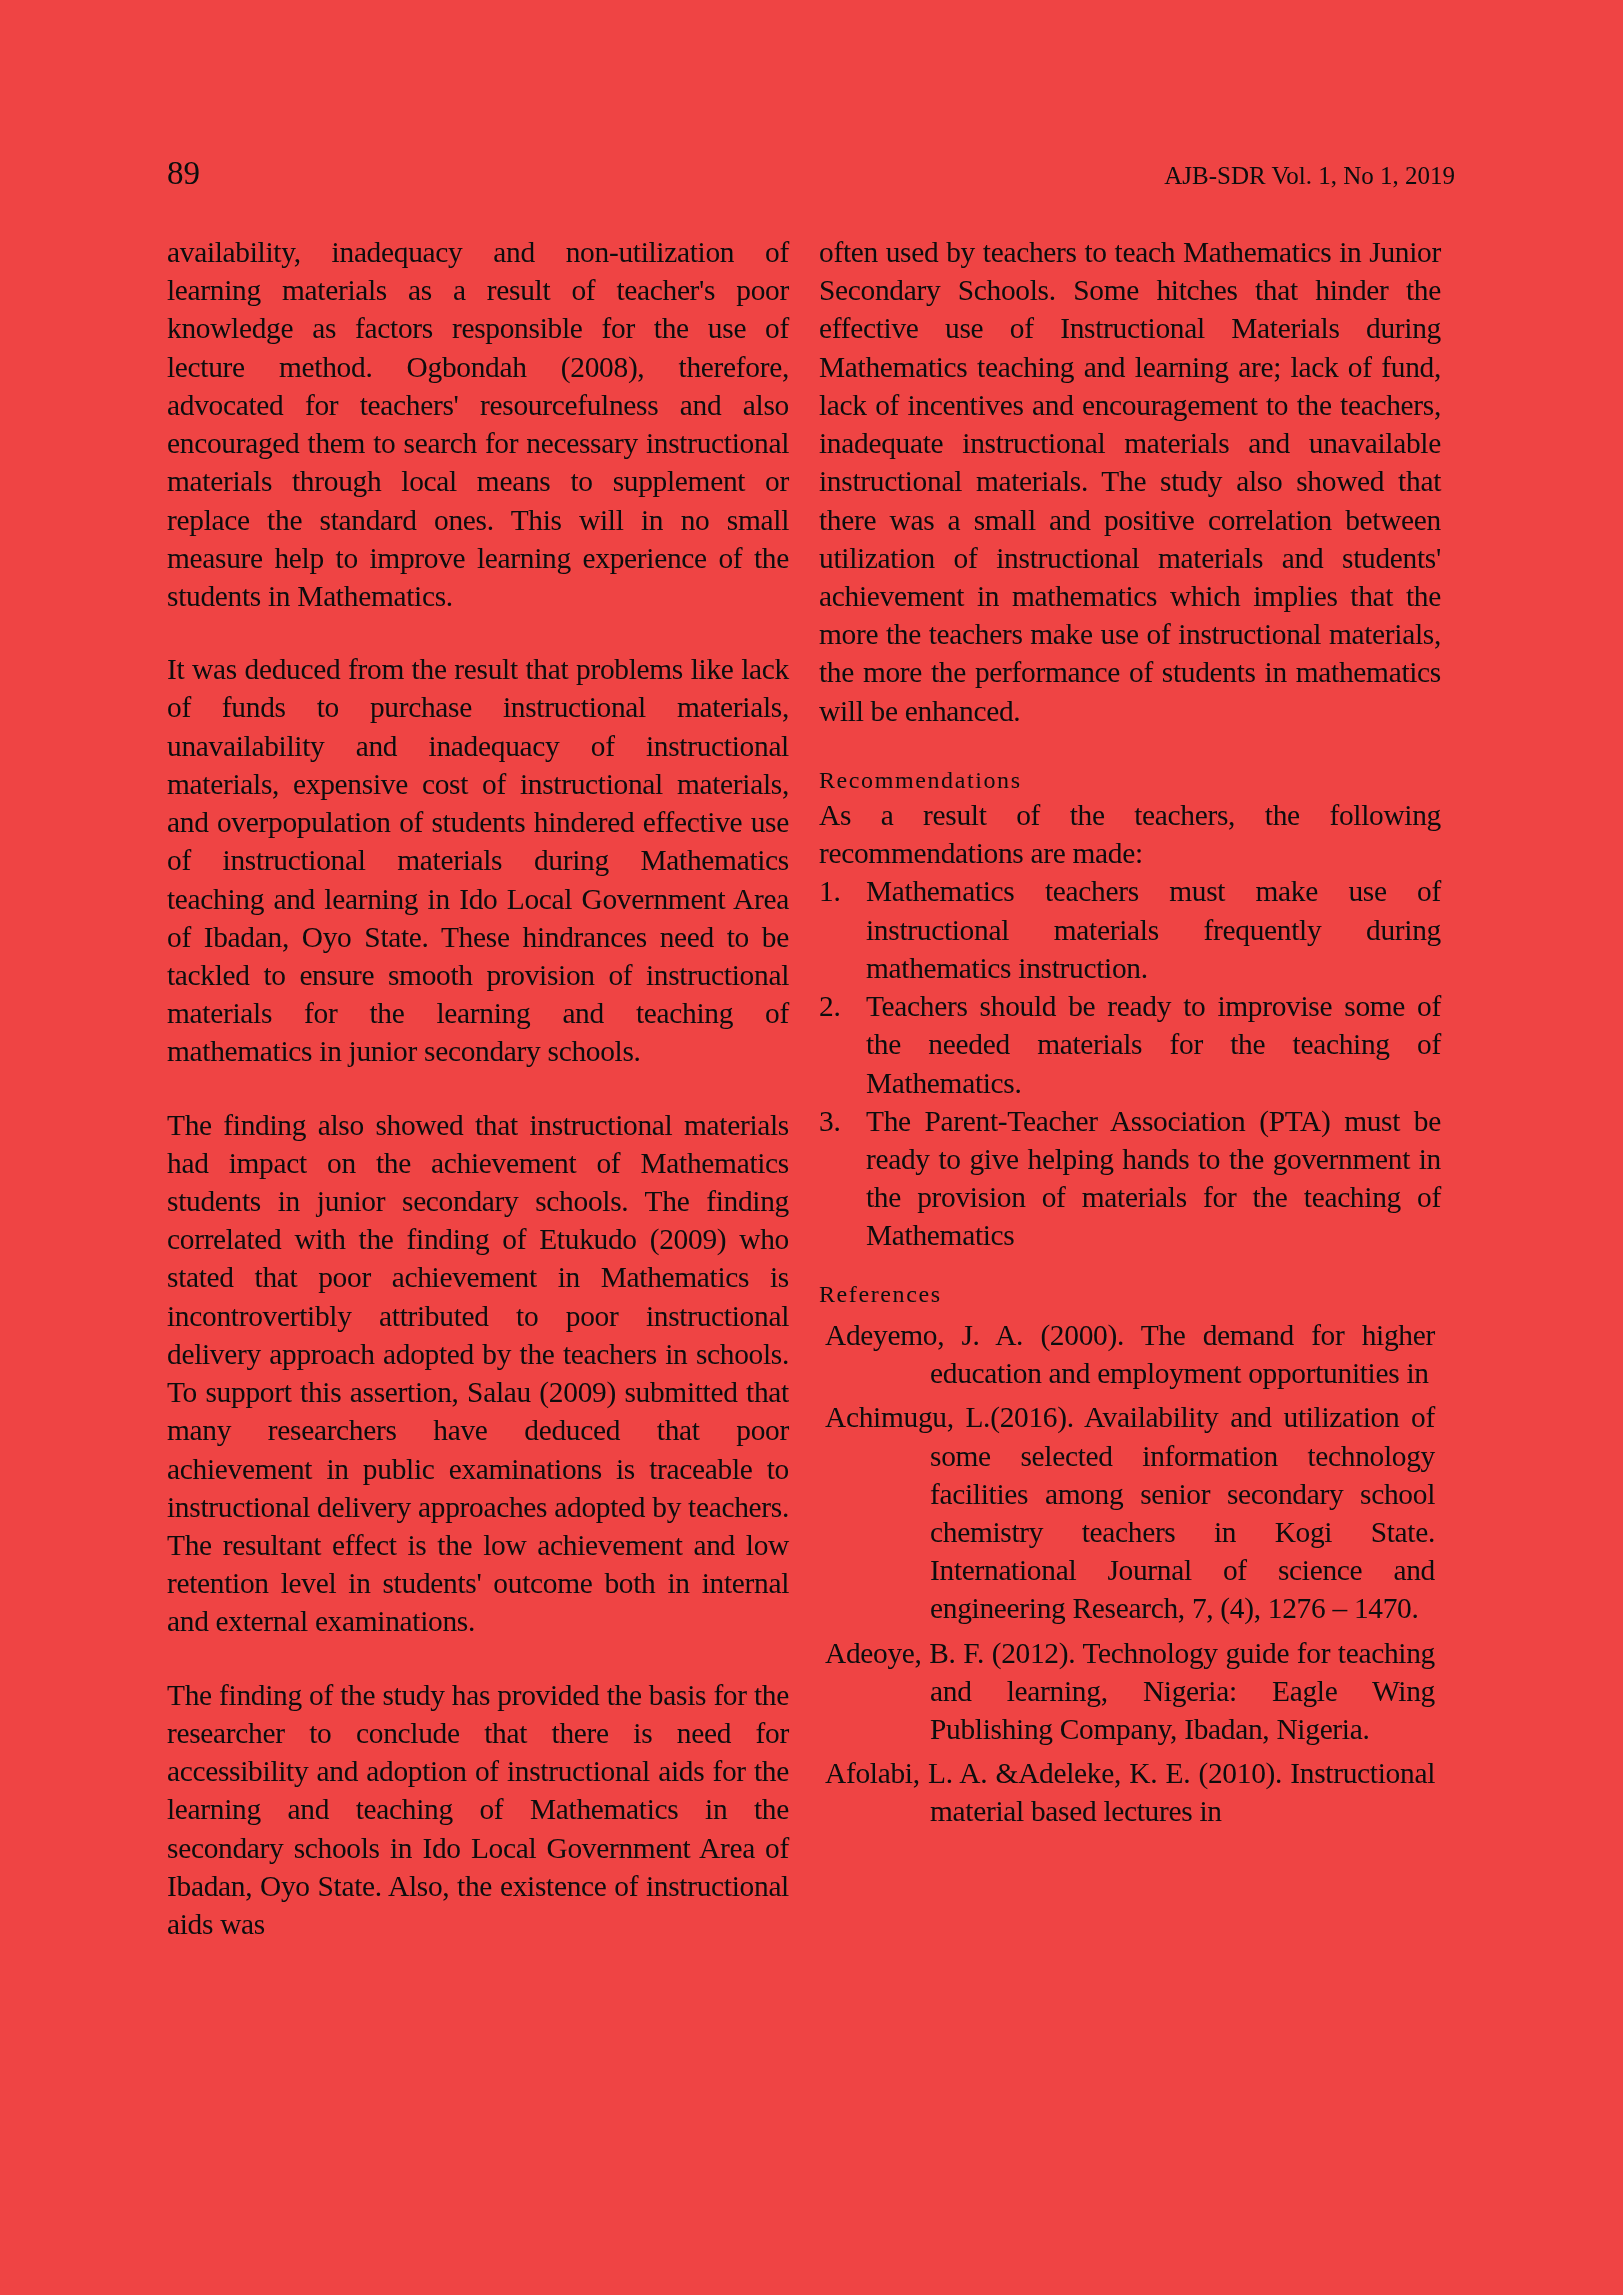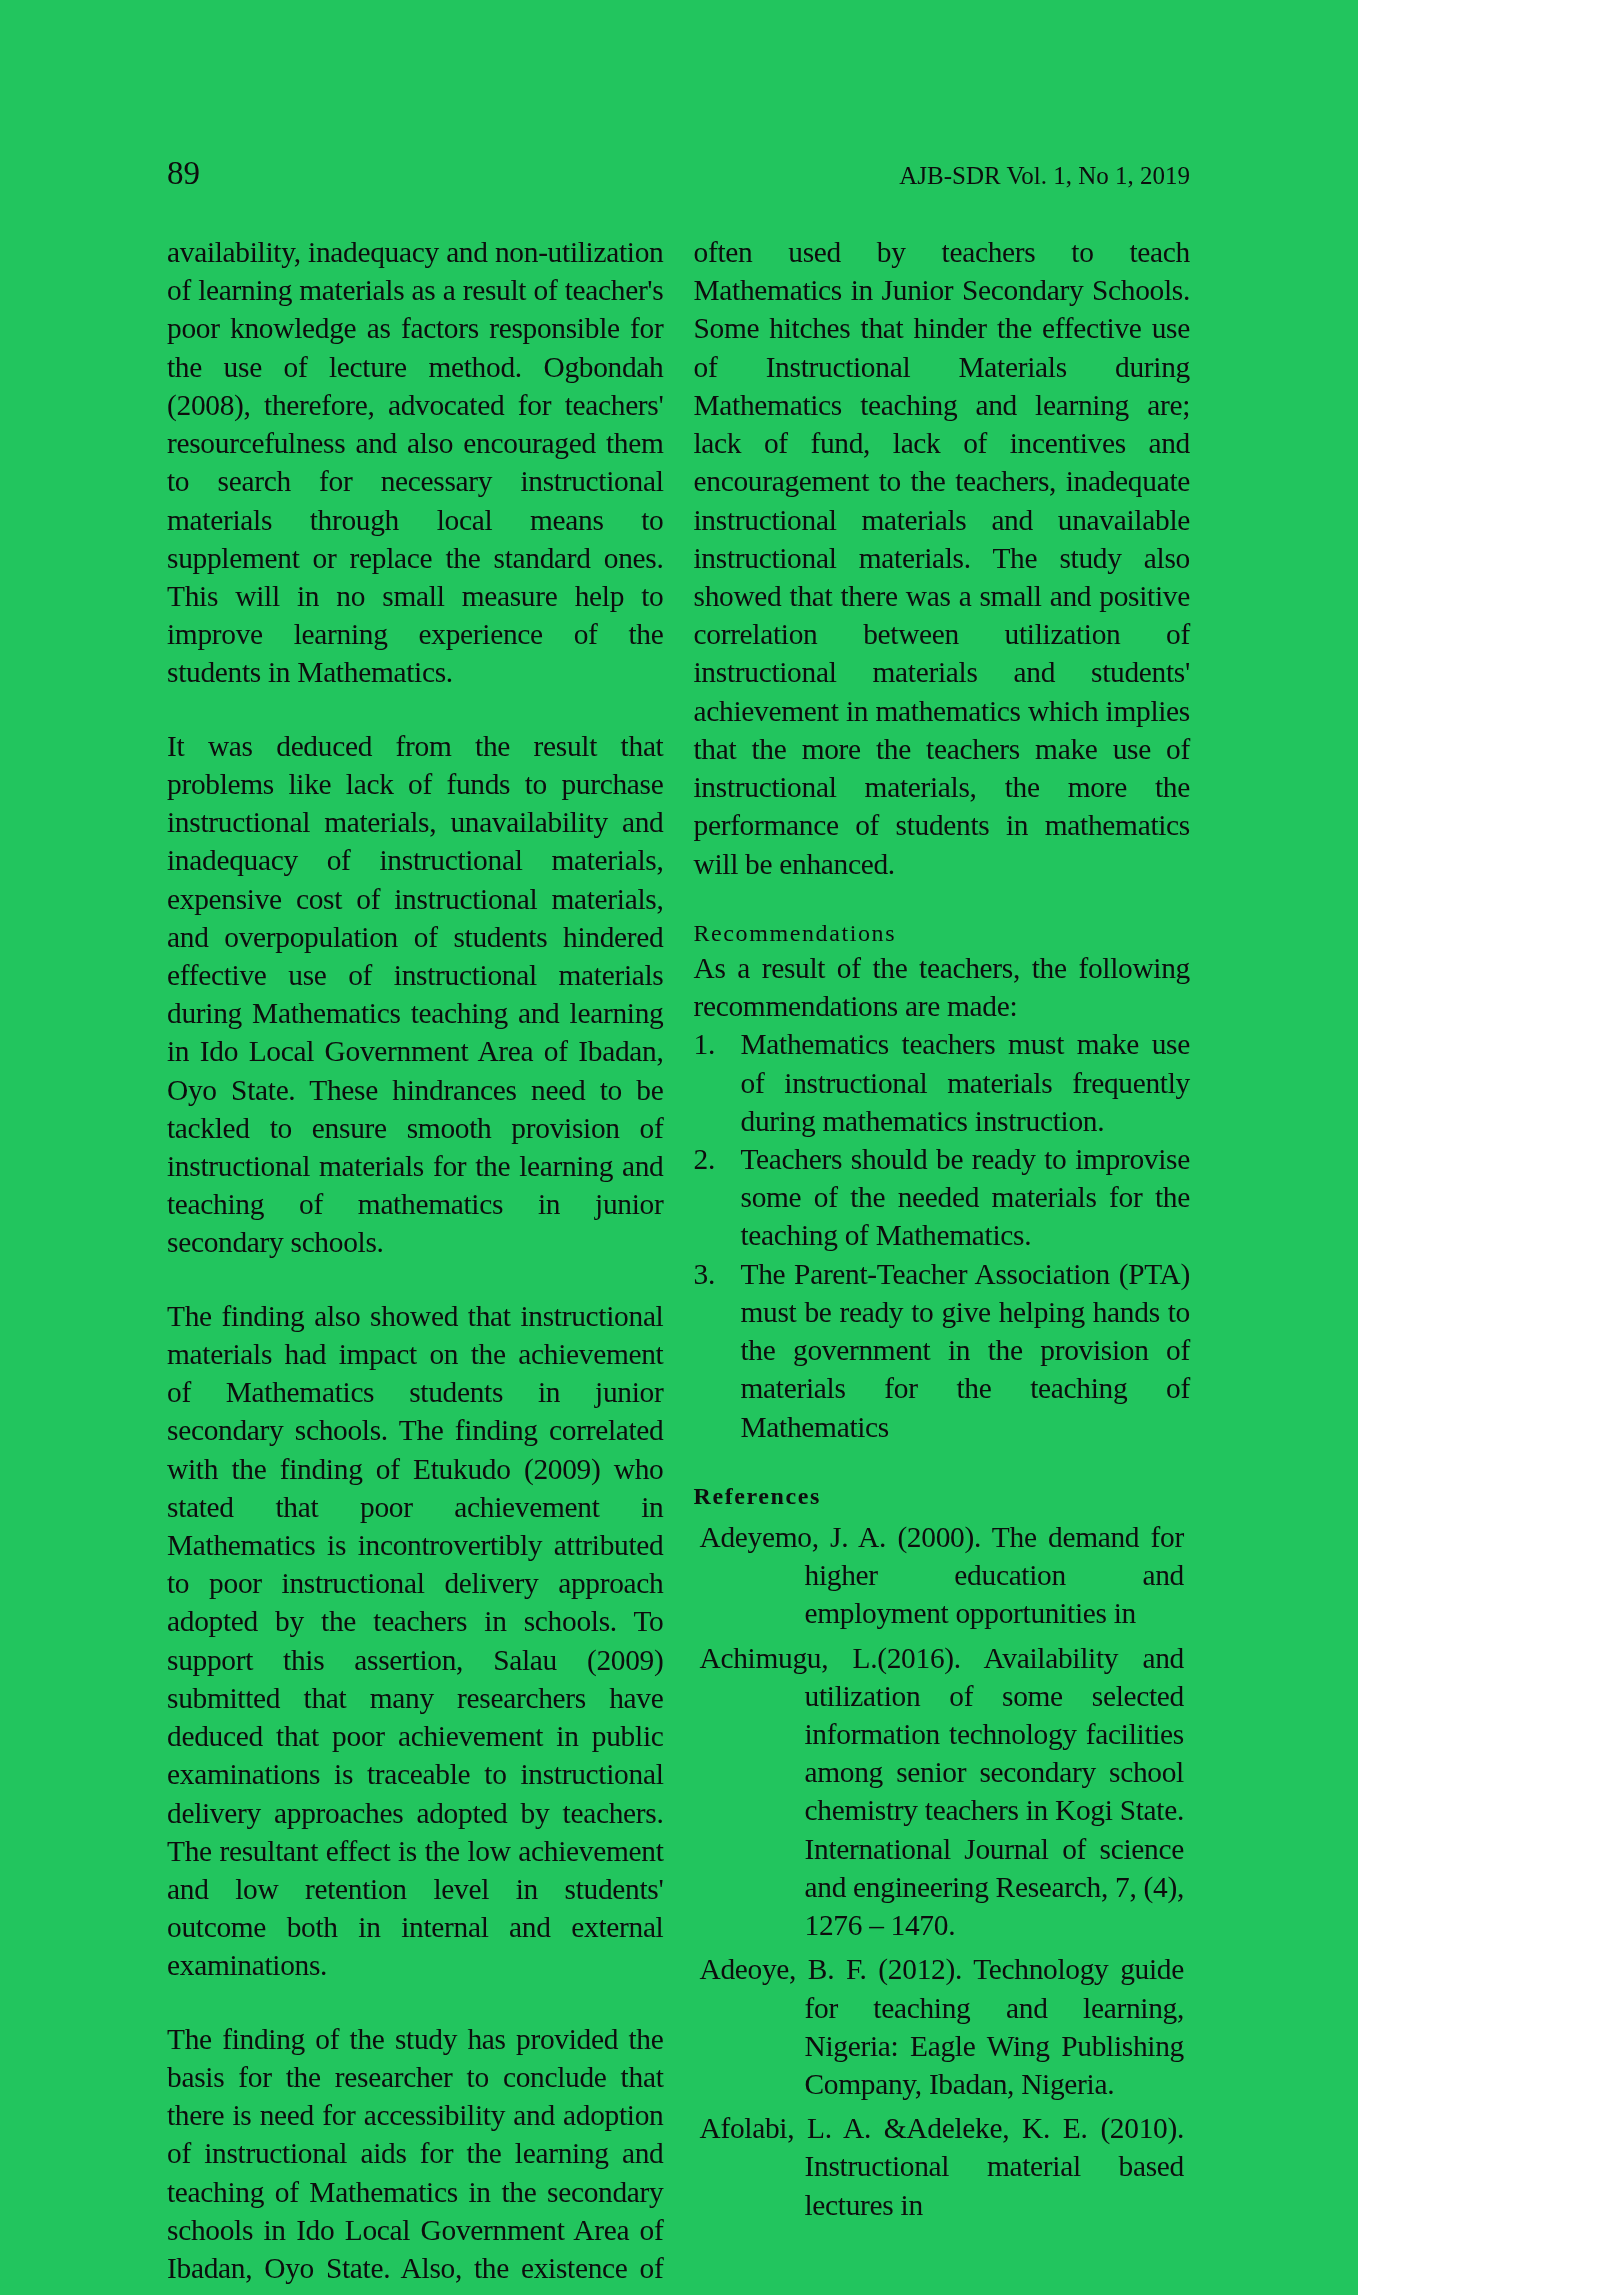--- a/index.html
+++ b/index.html
@@ -10,24 +10,24 @@
   }
   body {
     width: 1623px;
     height: 2295px;
     font-family: "Liberation Serif", "DejaVu Serif", serif;
     color: #0d0d0d;
     overflow: hidden;
   }
   .page {
     box-sizing: border-box;
-    width: 1358px;
+    width: 1623px;
     height: 2295px;
     padding: 157px 168px 39px 167px;
-    background: #22c55e;
+    background: #ef4444;
   }
   .page-header {
     display: flex;
     justify-content: space-between;
     align-items: baseline;
     margin-bottom: 43px;
   }
   .page-number {
     font-size: 33px;
     line-height: 1;
@@ -55,22 +55,21 @@
     margin-bottom: 0;
   }
   .col h2 {
     font-size: 24px;
     font-weight: normal;
     letter-spacing: 1.6px;
     margin: 0;
     text-align: left;
   }
   .col h2.mt {
-    margin-top: 35px;
-    font-weight: bold;
+    margin-top: 24px;
   }
   ol.rec-list {
     list-style: none;
     margin: 0;
     padding: 0;
   }
   ol.rec-list li {
     position: relative;
     padding-left: 47px;
     text-align: justify;

